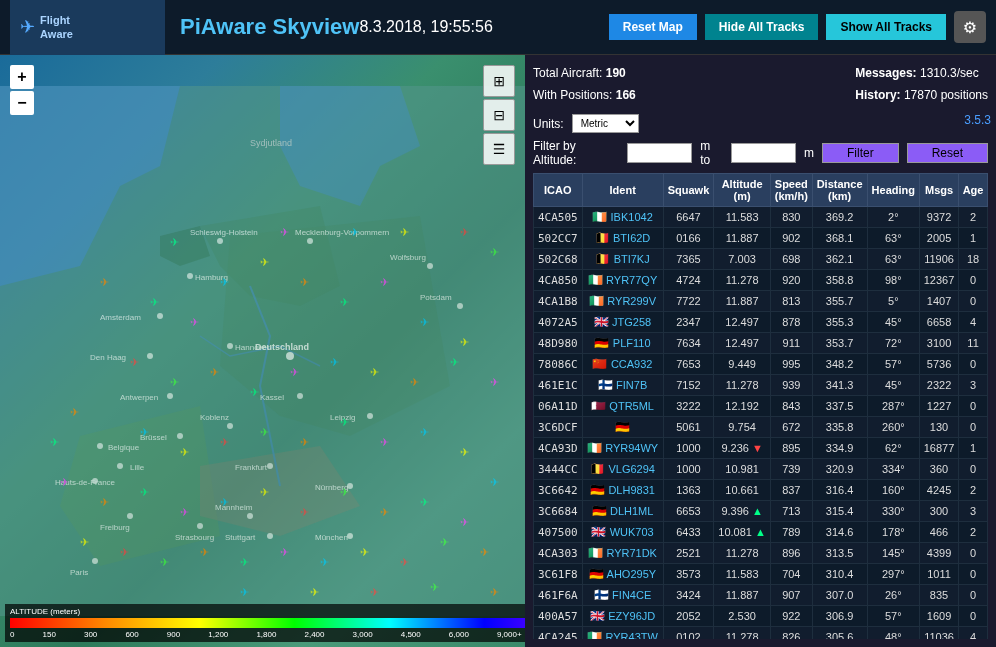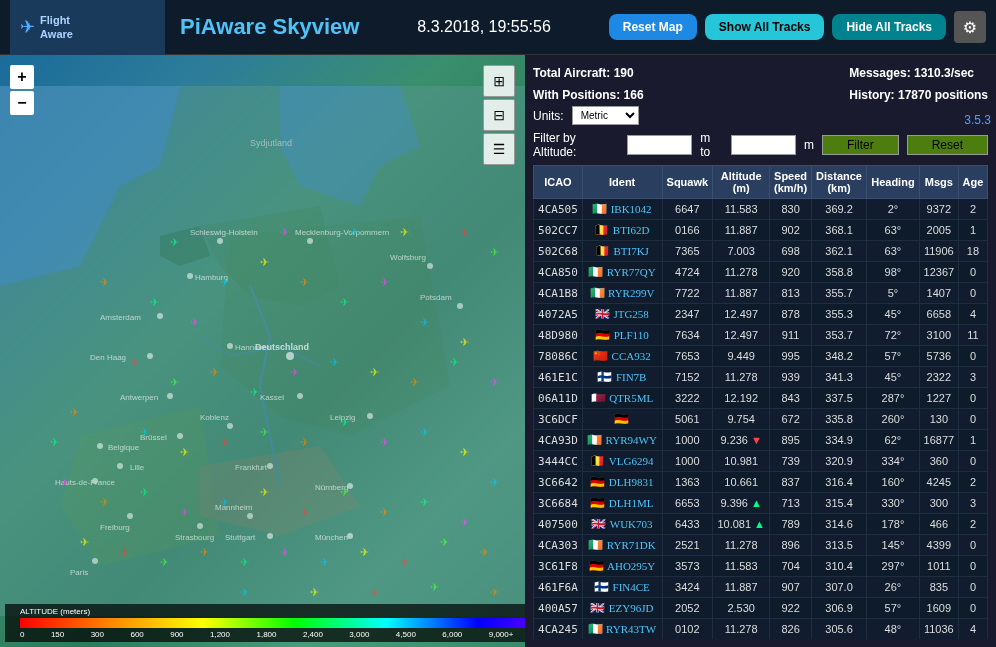--- a/index.html
+++ b/index.html
@@ -35,32 +35,32 @@
     }
     #app-title {
       font-size: 22px;
       font-weight: bold;
       color: #fff;
       margin-left: 15px;
     }
     #app-title span { color: #4fc3f7; }
     #header-center {
       flex: 1;
-      text-align: center;
+      text-align: left;
       font-size: 16px;
       color: #fff;
     }
     #header-buttons {
       display: flex;
       gap: 8px;
       align-items: center;
     }
     .header-btn {
       padding: 6px 14px;
-      border-radius: 8px;
+      border-radius: 0;
       border: none;
       cursor: pointer;
       font-size: 12px;
       font-weight: bold;
     }
     .btn-blue { background: #1e88e5; color: #fff; }
     .btn-cyan { background: #26c6da; color: #000; }
     .btn-teal { background: #00838f; color: #fff; }
     #settings-btn {
       background: #555;
@@ -142,21 +142,21 @@
       justify-content: center;
       font-size: 14px;
       border-radius: 2px;
     }
     
     #altitude-legend {
       position: absolute;
       bottom: 5px;
       left: 5px;
       background: rgba(0,0,0,0.7);
-      padding: 3px 15px;
+      padding: 3px 5px;
       font-size: 9px;
       color: #fff;
       width: 579px;
     }
     #altitude-bar {
       height: 10px;
       background: linear-gradient(to right, #ff0000, #ff8800, #ffff00, #00ff00, #00ffff, #0000ff, #8800ff);
       margin: 2px 0;
     }
     #altitude-labels {
@@ -180,21 +180,21 @@
       flex: 1;
       background: #1a1a2e;
       display: flex;
       flex-direction: column;
       padding: 8px;
       overflow: hidden;
     }
     #stats-row {
       display: flex;
       justify-content: space-between;
-      font-weight: bold;
+      margin-bottom: 8px;
     }
     #stats-left, #stats-right {
       font-size: 12px;
       line-height: 1.8;
     }
     #version-badge {
       position: absolute;
       top: 58px;
       right: 5px;
       color: #4a9eff;
@@ -217,21 +217,21 @@
     #filter-row input {
       width: 70px;
       background: #fff;
       color: #000;
       border: 1px solid #999;
       padding: 2px 4px;
       font-size: 12px;
     }
     .filter-btn {
       padding: 2px 24px;
-      background: #4d7c0f;
+      background: #8b5cf6;
       color: #000;
       border: 1px solid #999;
       cursor: pointer;
       font-size: 12px;
     }
 
     
     #aircraft-table-container {
       flex: 1;
       overflow-y: auto;
@@ -260,21 +260,21 @@
     }
     #aircraft-table tbody td {
       padding: 3px 3px;
       text-align: center;
       border: 1px solid #1e2e3e;
       color: #ddd;
       white-space: nowrap;
       font-size: 11px;
     }
     .icao-cell { font-family: monospace; font-size: 10px; }
-    .ident-link { color: #4fc3f7; text-decoration: none; cursor: pointer; font-family: Liberation Serif, serif; }
+    .ident-link { color: #4fc3f7; text-decoration: none; cursor: pointer; }
     .flag { font-size: 12px; }
     .trend-up { color: #00ff88; }
     .trend-down { color: #ff4444; }
     
     
     #aircraft-table-container::-webkit-scrollbar { width: 6px; }
     #aircraft-table-container::-webkit-scrollbar-track { background: #0d1b2a; }
     #aircraft-table-container::-webkit-scrollbar-thumb { background: #3a5a7a; border-radius: 3px; }
   </style>
 </head>
@@ -289,22 +289,22 @@
     </div>
   </div>
   <div id="app-title">
     <span>PiAware </span><span style="color:#4fc3f7">Skyview</span>
   </div>
   <div id="header-center">
     <span>8.3.2018, 19:55:56</span>
   </div>
   <div id="header-buttons">
     <button class="header-btn btn-blue">Reset Map</button>
+    <button class="header-btn btn-teal">Hide All Tracks</button>
     <button class="header-btn btn-cyan">Show All Tracks</button>
-    <button class="header-btn btn-teal">Hide All Tracks</button>
     <button id="settings-btn">
       <span>⚙</span>
     </button>
   </div>
 </div>
 
 <div id="main">
 
   <div id="map-area">
     <div id="map-bg">

